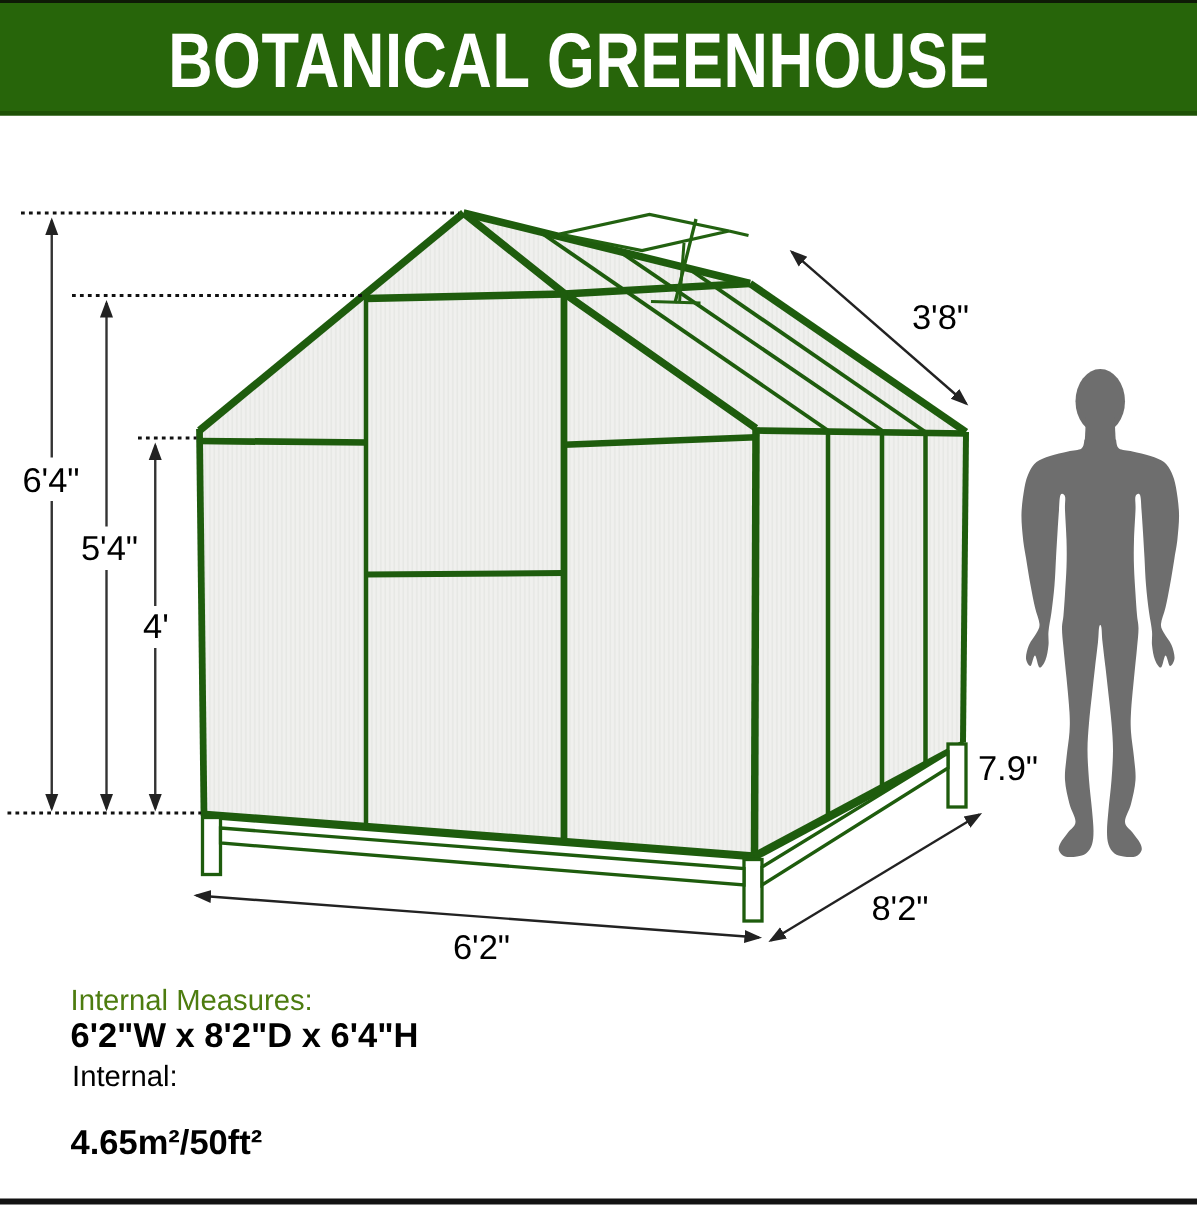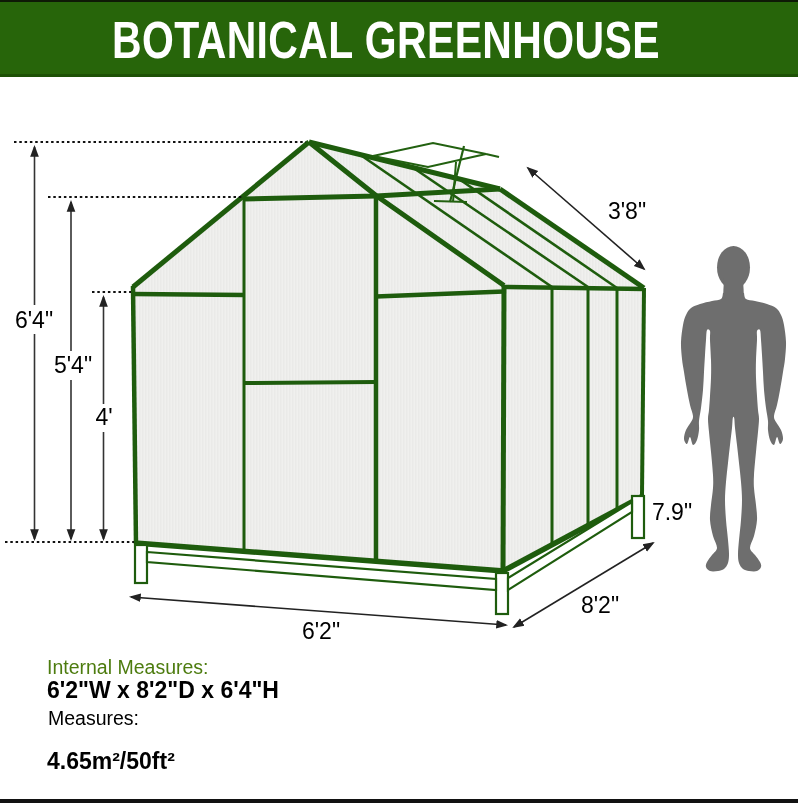--- a/index.html
+++ b/index.html
@@ -136,17 +136,17 @@
     <ellipse cx="733.5" cy="267.5" rx="16.5" ry="21.5"></ellipse>
     <polygon points="724,278 743,278 744,298 723,298"></polygon>
     <path d="M 723.0,293.0 C 722.7,294.0 722.8,297.7 721.0,299.0 C 719.2,300.3 715.5,300.2 712.0,301.0 C 708.5,301.8 703.5,302.8 700.0,304.0 C 696.5,305.2 693.3,306.2 691.0,308.0 C 688.7,309.8 687.3,312.2 686.0,315.0 C 684.7,317.8 683.8,320.5 683.0,325.0 C 682.2,329.5 681.2,336.3 681.0,342.0 C 680.8,347.7 681.5,354.0 682.0,359.0 C 682.5,364.0 683.2,366.8 684.0,372.0 C 684.8,377.2 686.0,384.5 687.0,390.0 C 688.0,395.5 689.0,400.7 690.0,405.0 C 691.0,409.3 692.8,413.2 693.0,416.0 C 693.2,418.8 692.2,419.7 691.0,422.0 C 689.8,424.3 687.2,427.2 686.0,430.0 C 684.8,432.8 683.8,436.7 684.0,439.0 C 684.2,441.3 686.0,444.3 687.0,444.0 C 688.0,443.7 689.0,436.8 690.0,437.0 C 691.0,437.2 691.8,444.5 693.0,445.0 C 694.2,445.5 696.0,442.5 697.0,440.0 C 698.0,437.5 698.7,433.2 699.0,430.0 C 699.3,426.8 698.7,424.7 699.0,421.0 C 699.3,417.3 700.3,413.2 701.0,408.0 C 701.7,402.8 702.5,396.0 703.0,390.0 C 703.5,384.0 703.7,377.8 704.0,372.0 C 704.3,366.2 704.7,360.3 705.0,355.0 C 705.3,349.7 705.7,344.2 706.0,340.0 C 706.3,335.8 706.3,331.5 707.0,330.0 C 707.7,328.5 709.5,329.3 710.0,331.0 C 710.5,332.7 709.8,335.2 710.0,340.0 C 710.2,344.8 710.8,353.7 711.0,360.0 C 711.2,366.3 711.2,372.0 711.0,378.0 C 710.8,384.0 710.3,390.7 710.0,396.0 C 709.7,401.3 709.3,406.2 709.0,410.0 C 708.7,413.8 708.0,415.3 708.0,419.0 C 708.0,422.7 708.5,426.5 709.0,432.0 C 709.5,437.5 710.3,444.8 711.0,452.0 C 711.7,459.2 712.7,469.0 713.0,475.0 C 713.3,481.0 713.3,483.0 713.0,488.0 C 712.7,493.0 711.5,499.7 711.0,505.0 C 710.5,510.3 709.7,514.8 710.0,520.0 C 710.3,525.2 711.8,531.3 713.0,536.0 C 714.2,540.7 717.2,544.8 717.0,548.0 C 716.8,551.2 713.7,552.7 712.0,555.0 C 710.3,557.3 708.0,560.0 707.0,562.0 C 706.0,564.0 705.5,565.5 706.0,567.0 C 706.5,568.5 708.0,570.3 710.0,571.0 C 712.0,571.7 715.7,571.3 718.0,571.0 C 720.3,570.7 722.3,570.3 724.0,569.0 C 725.7,567.7 727.2,565.5 728.0,563.0 C 728.8,560.5 729.0,557.8 729.0,554.0 C 729.0,550.2 728.5,545.7 728.0,540.0 C 727.5,534.3 726.5,526.7 726.0,520.0 C 725.5,513.3 725.0,506.3 725.0,500.0 C 725.0,493.7 725.5,488.2 726.0,482.0 C 726.5,475.8 727.3,469.2 728.0,463.0 C 728.7,456.8 729.3,450.8 730.0,445.0 C 730.7,439.2 731.5,432.5 732.0,428.0 C 732.5,423.5 732.4,419.7 732.8,418.0 C 733.2,416.3 733.8,416.3 734.2,418.0 C 734.6,419.7 734.5,423.5 735.0,428.0 C 735.5,432.5 736.3,439.2 737.0,445.0 C 737.7,450.8 738.3,456.8 739.0,463.0 C 739.7,469.2 740.5,475.8 741.0,482.0 C 741.5,488.2 742.0,493.7 742.0,500.0 C 742.0,506.3 741.5,513.3 741.0,520.0 C 740.5,526.7 739.5,534.3 739.0,540.0 C 738.5,545.7 738.0,550.2 738.0,554.0 C 738.0,557.8 738.2,560.5 739.0,563.0 C 739.8,565.5 741.3,567.7 743.0,569.0 C 744.7,570.3 746.7,570.7 749.0,571.0 C 751.3,571.3 755.0,571.7 757.0,571.0 C 759.0,570.3 760.5,568.5 761.0,567.0 C 761.5,565.5 761.0,564.0 760.0,562.0 C 759.0,560.0 756.7,557.3 755.0,555.0 C 753.3,552.7 750.2,551.2 750.0,548.0 C 749.8,544.8 752.8,540.7 754.0,536.0 C 755.2,531.3 756.7,525.2 757.0,520.0 C 757.3,514.8 756.5,510.3 756.0,505.0 C 755.5,499.7 754.3,493.0 754.0,488.0 C 753.7,483.0 753.7,481.0 754.0,475.0 C 754.3,469.0 755.3,459.2 756.0,452.0 C 756.7,444.8 757.5,437.5 758.0,432.0 C 758.5,426.5 759.0,422.7 759.0,419.0 C 759.0,415.3 758.3,413.8 758.0,410.0 C 757.7,406.2 757.3,401.3 757.0,396.0 C 756.7,390.7 756.2,384.0 756.0,378.0 C 755.8,372.0 755.8,366.3 756.0,360.0 C 756.2,353.7 756.8,344.8 757.0,340.0 C 757.2,335.2 756.5,332.7 757.0,331.0 C 757.5,329.3 759.3,328.5 760.0,330.0 C 760.7,331.5 760.7,335.8 761.0,340.0 C 761.3,344.2 761.7,349.7 762.0,355.0 C 762.3,360.3 762.7,366.2 763.0,372.0 C 763.3,377.8 763.5,384.0 764.0,390.0 C 764.5,396.0 765.3,402.8 766.0,408.0 C 766.7,413.2 767.7,417.3 768.0,421.0 C 768.3,424.7 767.7,426.8 768.0,430.0 C 768.3,433.2 769.0,437.5 770.0,440.0 C 771.0,442.5 772.8,445.5 774.0,445.0 C 775.2,444.5 776.0,437.2 777.0,437.0 C 778.0,436.8 779.0,443.7 780.0,444.0 C 781.0,444.3 782.8,441.3 783.0,439.0 C 783.2,436.7 782.2,432.8 781.0,430.0 C 779.8,427.2 777.2,424.3 776.0,422.0 C 774.8,419.7 773.8,418.8 774.0,416.0 C 774.2,413.2 776.0,409.3 777.0,405.0 C 778.0,400.7 779.0,395.5 780.0,390.0 C 781.0,384.5 782.2,377.2 783.0,372.0 C 783.8,366.8 784.5,364.0 785.0,359.0 C 785.5,354.0 786.2,347.7 786.0,342.0 C 785.8,336.3 784.8,329.5 784.0,325.0 C 783.2,320.5 782.3,317.8 781.0,315.0 C 779.7,312.2 778.3,309.8 776.0,308.0 C 773.7,306.2 770.5,305.2 767.0,304.0 C 763.5,302.8 758.5,301.8 755.0,301.0 C 751.5,300.2 747.8,300.3 746.0,299.0 C 744.2,297.7 744.3,294.0 744.0,293.0 Z"></path>
   </g>
 </svg>
 
 <div class="abs" style="left:47px;top:656px;font-size:19.5px;color:#4d7c0f;">Internal Measures:</div>
 
 <div class="abs" style="left:47px;top:677px;font-size:23px;font-weight:bold;color:#000;">6'2"W x 8'2"D x 6'4"H</div>
 
-<div class="abs" style="left:48px;top:707px;font-size:19.5px;color:#000;">Measures:</div>
+<div class="abs" style="left:48px;top:707px;font-size:19.5px;color:#000;">Internal:</div>
 
 <div class="abs" style="left:47px;top:736px;font-size:23px;font-weight:bold;color:#000000;margin-top:12px;">4.65m²/50ft²</div>
 
 <div class="abs" style="left:0;top:799px;width:798px;height:4px;background:#121212;"></div>
 
 </body></html>

